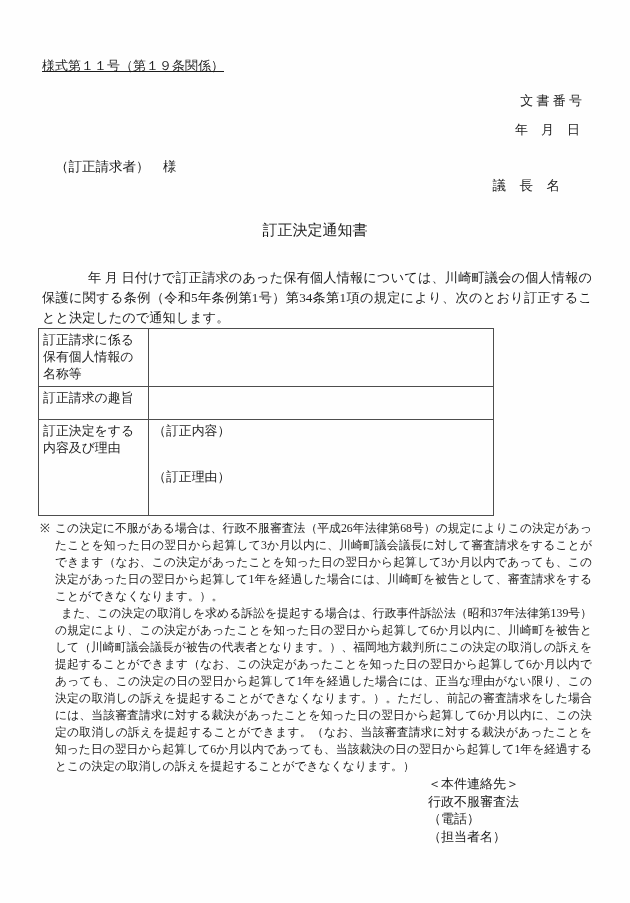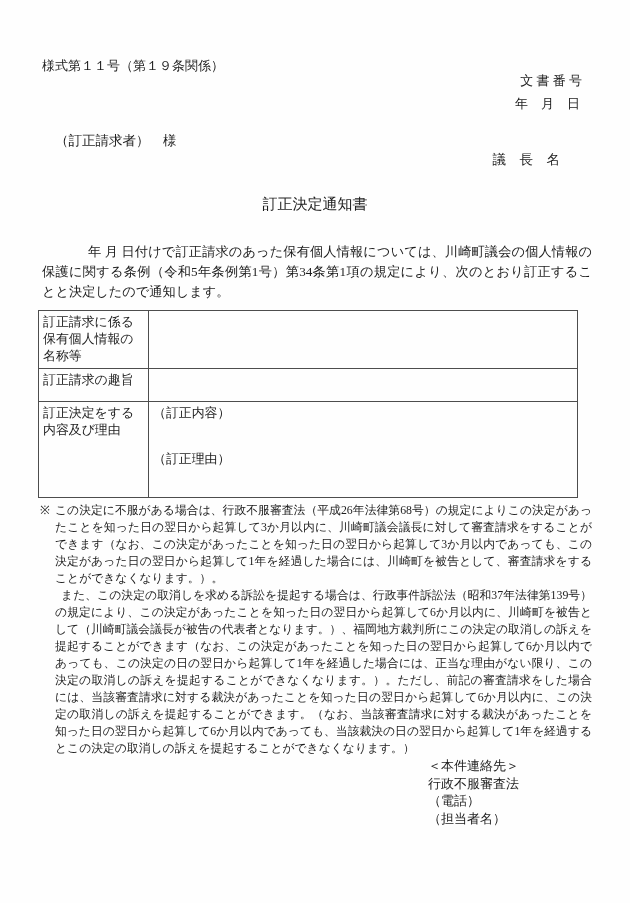--- a/index.html
+++ b/index.html
@@ -16,33 +16,34 @@
     box-sizing: border-box;
     padding: 58px 38px 0 38px;
     font-family: "Liberation Serif", "DejaVu Serif", serif;
     color: #1c1c1c;
     overflow: hidden;
   }
   .form-number {
     font-size: 13px;
     line-height: 15px;
     margin-left: 4px;
+    text-decoration: underline;
   }
   .doc-number {
     text-align: right;
     font-size: 13px;
     line-height: 15px;
-    margin-top: 0;
+    margin-top: 20px;
     padding-right: 10px;
   }
   .date-line {
     text-align: right;
     font-size: 13px;
     line-height: 15px;
-    margin-top: 8px;
+    margin-top: 14px;
     padding-right: 12px;
   }
   .addressee {
     font-size: 13.5px;
     line-height: 16px;
     margin-top: 22px;
     margin-left: 17px;
   }
   .issuer {
     text-align: right;
@@ -60,22 +61,22 @@
   }
   .body-paragraph {
     margin: 29px 0 0 4px;
     width: 550px;
     font-size: 13.2px;
     line-height: 20px;
     text-indent: 46px;
     text-align: justify;
   }
   table.decision-table {
-    margin-top: 8px;
-    width: 540px;
+    margin-top: 0;
+    width: 456px;
     border-collapse: collapse;
     table-layout: fixed;
   }
   table.decision-table th,
   table.decision-table td {
     border: 1px solid #4d4d4d;
     font-weight: normal;
     text-align: left;
     vertical-align: top;
     font-size: 12.9px;

